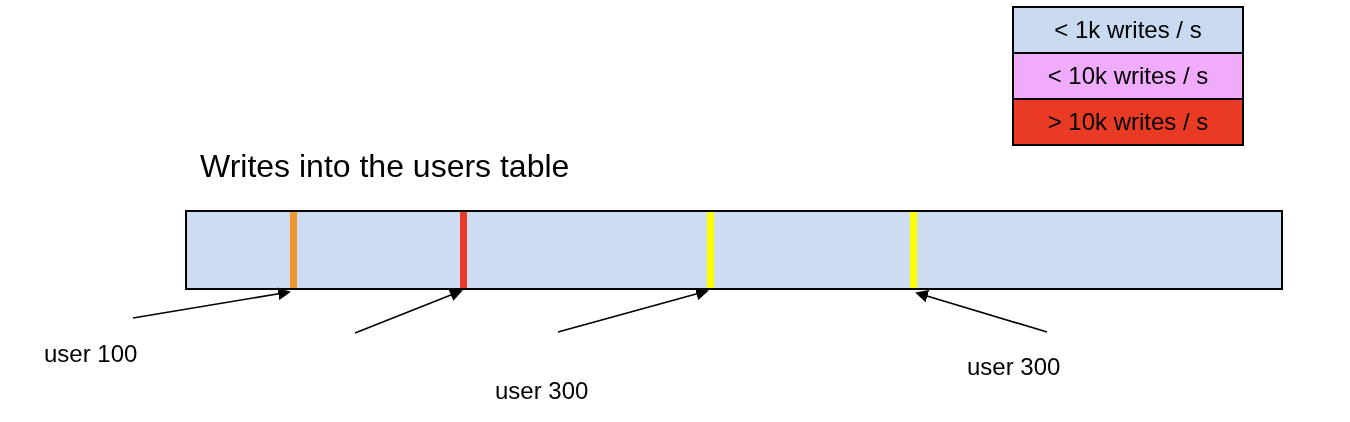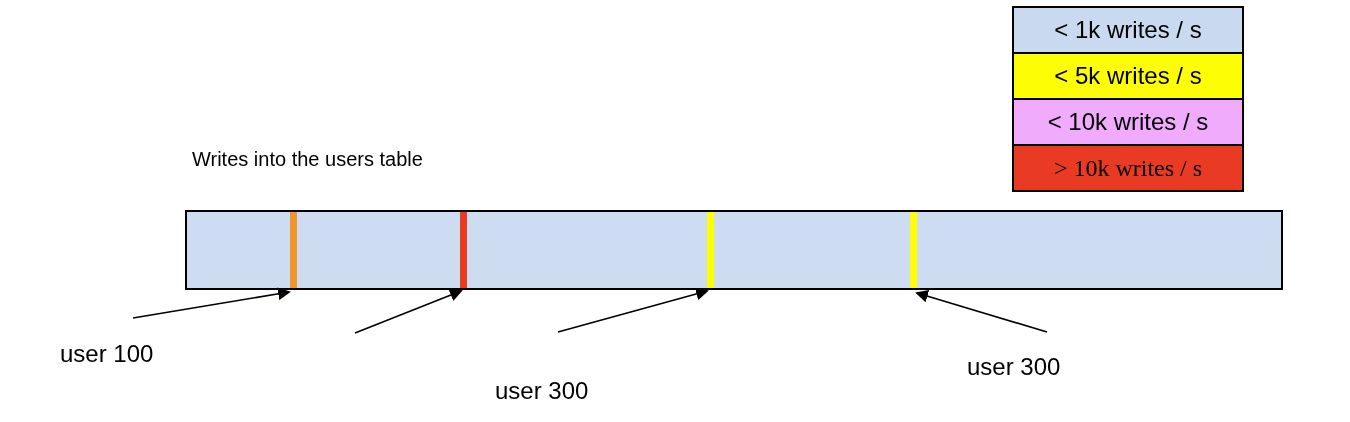--- a/index.html
+++ b/index.html
@@ -7,23 +7,23 @@
     position: relative;
     width: 1350px;
     height: 422px;
     background: #ffffff;
     font-family: "Liberation Sans", sans-serif;
     overflow: hidden;
     color: #000;
   }
   .diagram-title {
     position: absolute;
-    left: 192px;
+    left: 200px;
     top: 148px;
-    font-size: 20px;
+    font-size: 32px;
     white-space: nowrap;
   }
   .legend {
     position: absolute;
     left: 1012px;
     top: 6px;
     width: 232px;
   }
   .legend-row {
     box-sizing: border-box;
@@ -54,21 +54,21 @@
   }
   .stripe-1 { left: 103px; }
   .stripe-2 { left: 273px; }
   .stripe-3 { left: 520px; }
   .stripe-4 { left: 723px; }
   .user-label {
     position: absolute;
     font-size: 24px;
     white-space: nowrap;
   }
-  .label-1 { left: 60px;  top: 340px; }
+  .label-1 { left: 44px;  top: 340px; }
   .label-2 { left: 273px; top: 356px; }
   .label-3 { left: 495px; top: 354px; margin-top: 23px; }
   .label-4 { left: 967px; top: 353px; }
   .arrow-overlay {
     position: absolute;
     left: 0; top: 0;
     width: 1350px;
     height: 422px;
     pointer-events: none;
   }
@@ -77,27 +77,24 @@
 <body>
 
 <div class="canvas">
 
   <div class="diagram-title">Writes into the users table</div>
 
   <div class="legend">
     <div class="legend-row" style="background-color: rgb(201, 218, 240);">
       <span>&lt; 1k writes / s</span>
     </div>
-    <div class="legend-row" style="background-color: rgb(253, 253, 5);">
-      <span>&lt; 5k writes / s</span>
-    </div>
     <div class="legend-row" style="background-color: #f0abfc;">
       <span>&lt; 10k writes / s</span>
     </div>
-    <div class="legend-row" style="background-color: rgb(233, 58, 35); font-family: Liberation Serif, serif;">
+    <div class="legend-row" style="background-color: rgb(233, 58, 35);">
       <span>&gt; 10k writes / s</span>
     </div>
   </div>
 
   <div class="users-bar" style="background-color: rgb(205, 220, 240);">
     <div class="stripe stripe-1" style="background-color: rgb(240, 150, 44);"></div>
     <div class="stripe stripe-2" style="background-color: rgb(233, 58, 35);"></div>
     <div class="stripe stripe-3" style="background-color: rgb(253, 253, 5);"></div>
     <div class="stripe stripe-4" style="background-color: rgb(253, 253, 5);"></div>
   </div>

